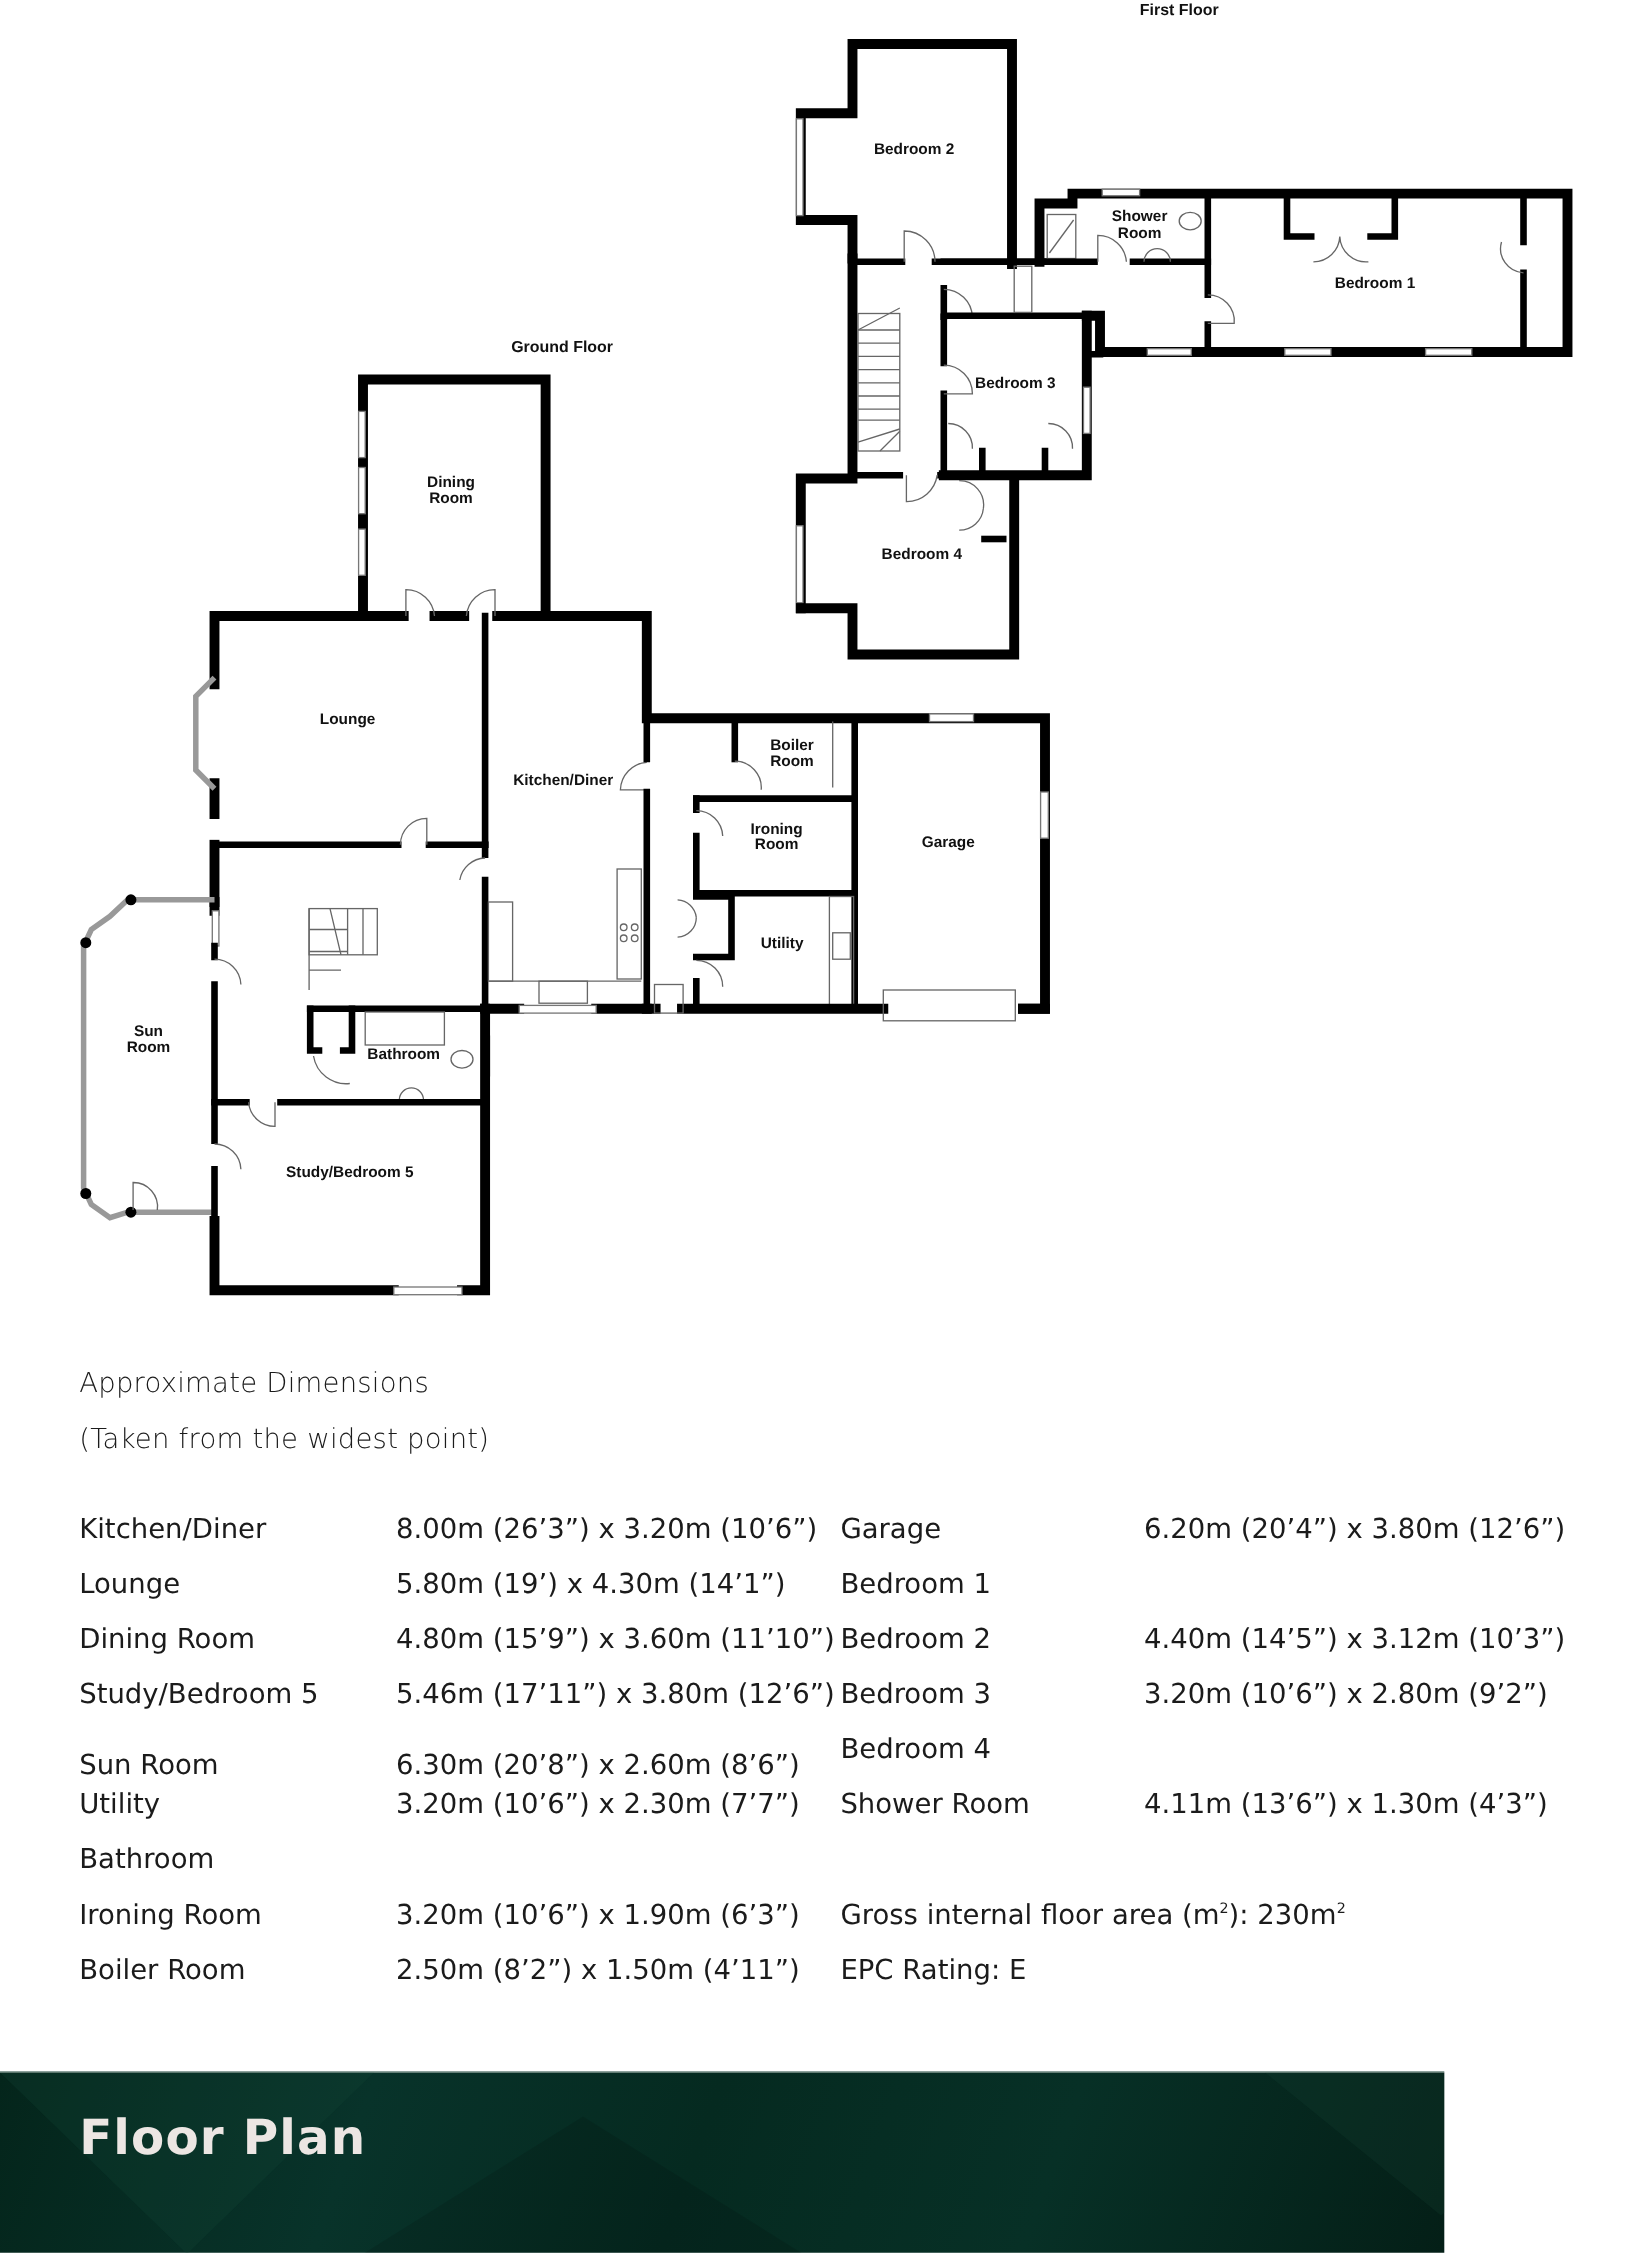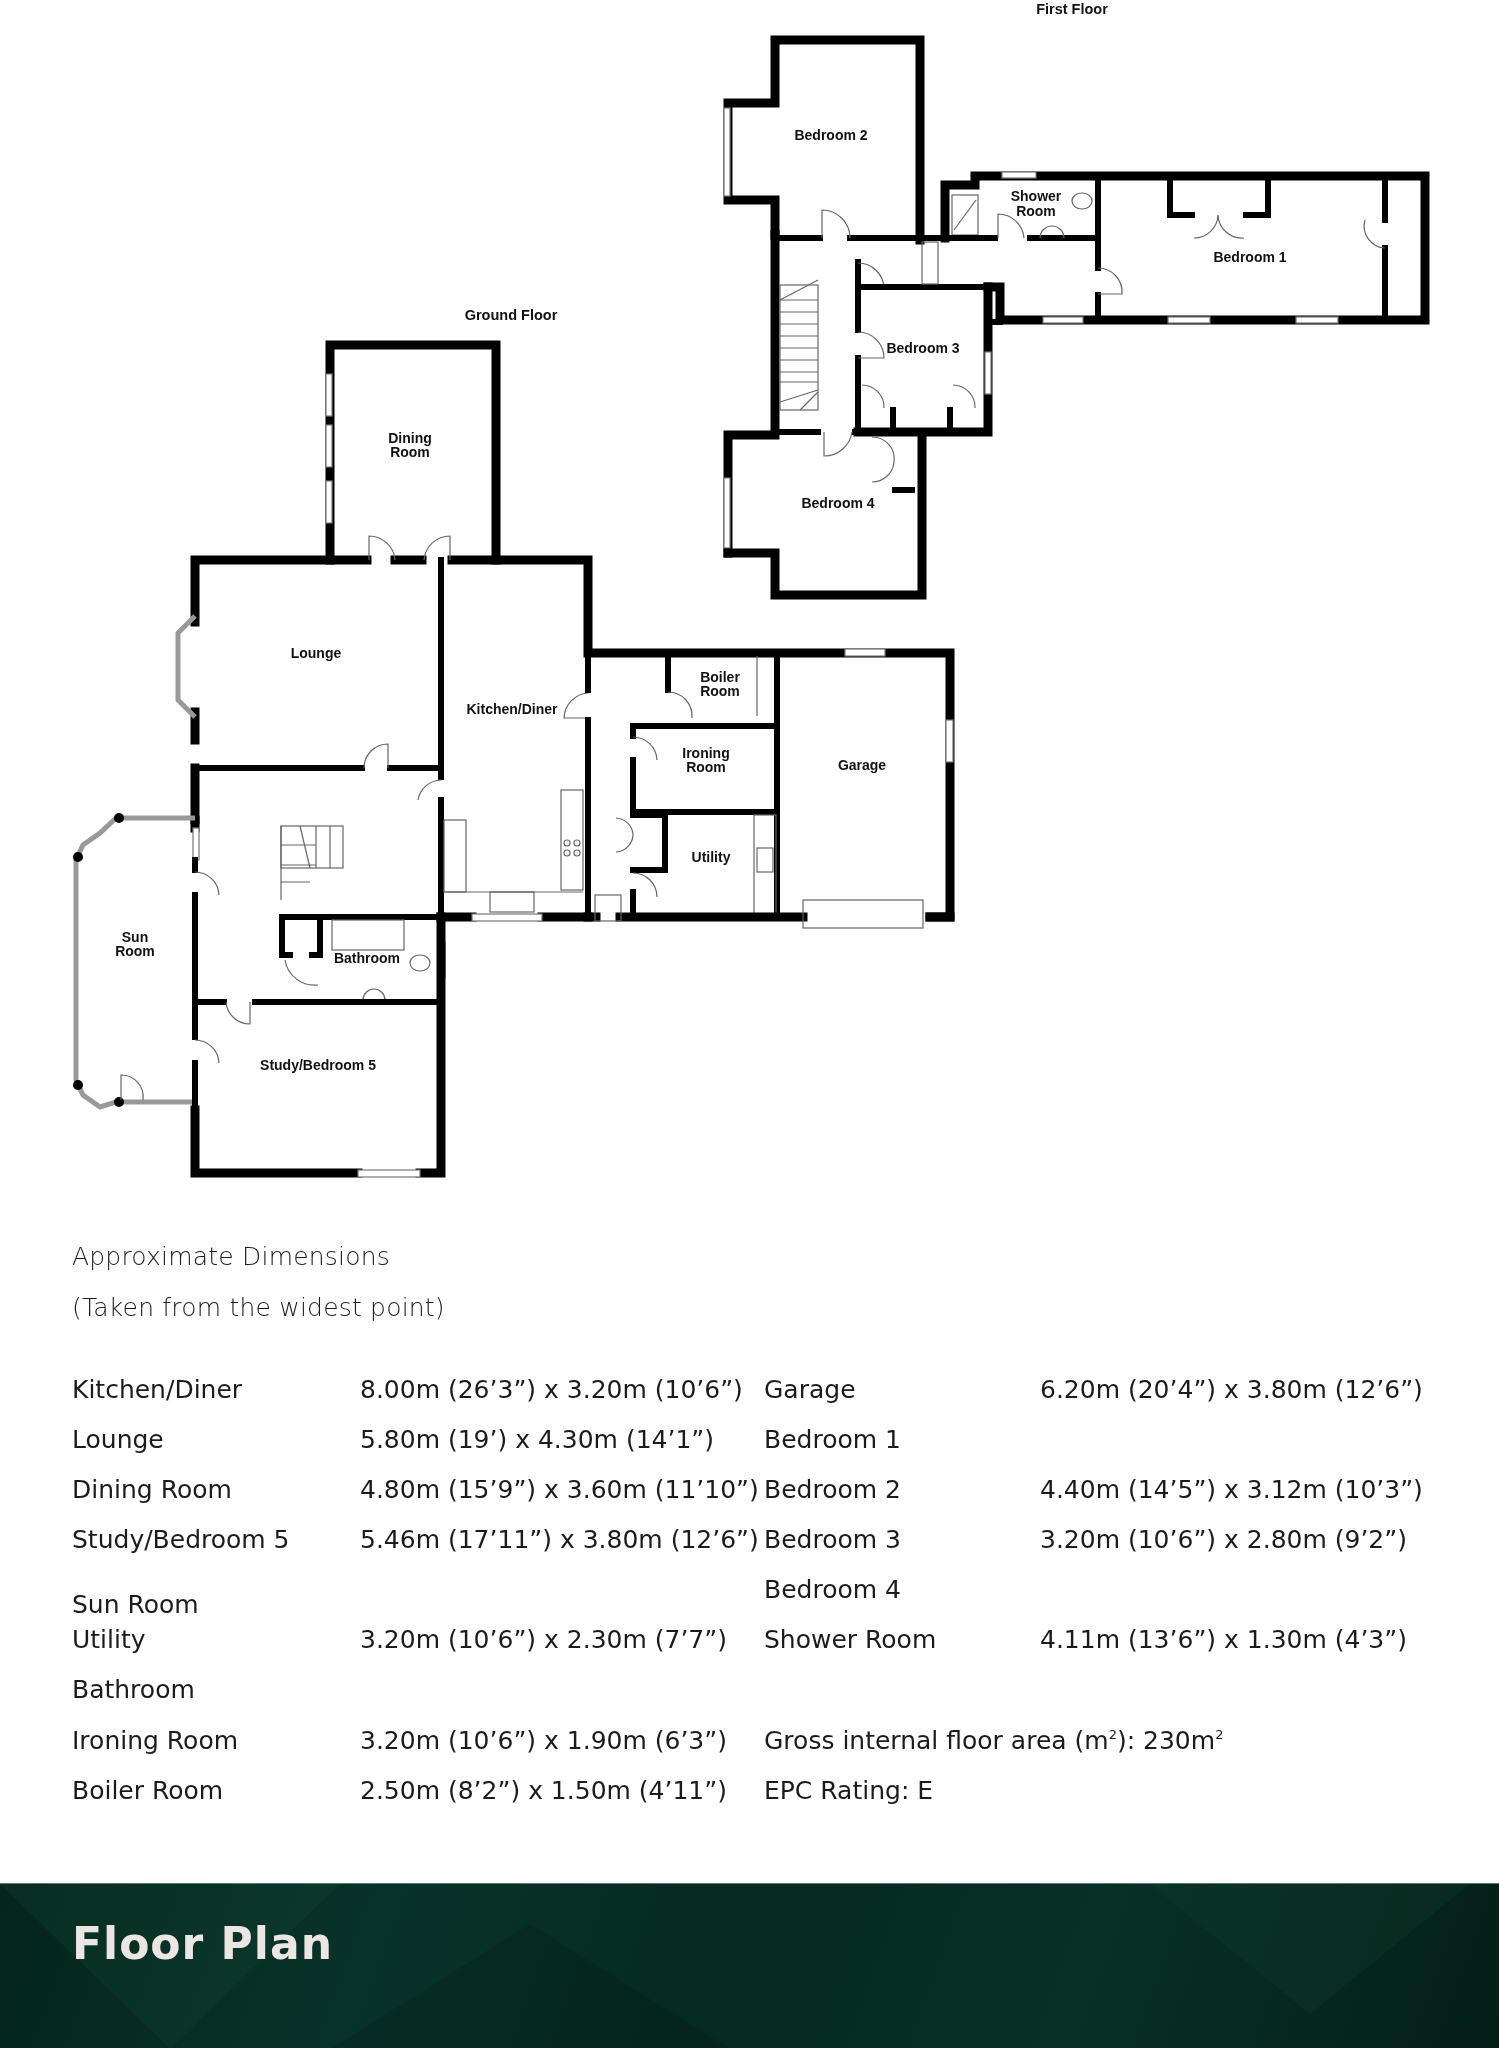--- a/index.html
+++ b/index.html
@@ -17,21 +17,21 @@
   .rows { position: absolute; top: 134px; left: 0; width: 1400px; }
   .row { position: absolute; height: 50px; font-size: 25px; line-height: 50px; white-space: nowrap; }
   .col-name { position: absolute; left: 0; }
   .col-dim { position: absolute; left: 288px; }
   .right .col-name { left: 0; }
   .right .col-dim { left: 276px; }
   .left { left: 0; width: 690px; }
   .right { left: 692px; width: 700px; }
   sup { font-size: 13px; vertical-align: 10px; line-height: 0; }
 
-  .footer { position: absolute; left: 0; top: 1883px; width: 1499px; height: 165px;
+  .footer { position: absolute; left: 0; top: 1883px; width: 1313px; height: 165px;
     background: linear-gradient(110deg, #04251b 0%, #08332a 25%, #052a20 48%, #073026 72%, #041f17 100%);
     overflow: hidden; border-top: 1px solid #5d7a72; }
   .footer .tri1 { position: absolute; left: 0; top: 0; width: 0; height: 0; border-left: 170px solid transparent; border-right: 170px solid transparent; border-top: 165px solid rgba(20,70,55,0.25); }
   .footer .tri2 { position: absolute; left: 1150px; top: 0; width: 0; height: 0; border-left: 160px solid transparent; border-right: 160px solid transparent; border-top: 130px solid rgba(25,80,60,0.18); }
   .footer .tri3 { position: absolute; left: 330px; top: 40px; width: 0; height: 0; border-left: 200px solid transparent; border-right: 200px solid transparent; border-bottom: 125px solid rgba(0,0,0,0.12); }
   .footer .title { position: absolute; left: 72px; top: 34px; font-family: "DejaVu Sans", sans-serif; font-weight: bold; font-size: 44px; color: #ece6e3; letter-spacing: 1px; }
 </style>
 </head>
 <body>
 
@@ -224,20 +224,21 @@
     <div class="row left" style="top:100px">
       <span class="col-name">Dining Room</span>
       <span class="col-dim">4.80m (15’9”) x 3.60m (11’10”)</span>
     </div>
     <div class="row left" style="top:150px">
       <span class="col-name">Study/Bedroom 5</span>
       <span class="col-dim">5.46m (17’11”) x 3.80m (12’6”)</span>
     </div>
     <div class="row left" style="top:215px">
       <span class="col-name">Sun Room</span>
+      <span class="col-dim">6.30m (20’8”) x 2.60m (8’6”)</span>
     </div>
     <div class="row left" style="top:250px">
       <span class="col-name">Utility</span>
       <span class="col-dim">3.20m (10’6”) x 2.30m (7’7”)</span>
     </div>
     <div class="row left" style="top:300px">
       <span class="col-name">Bathroom</span>
     </div>
     <div class="row left" style="top:351px">
       <span class="col-name">Ironing Room</span>

